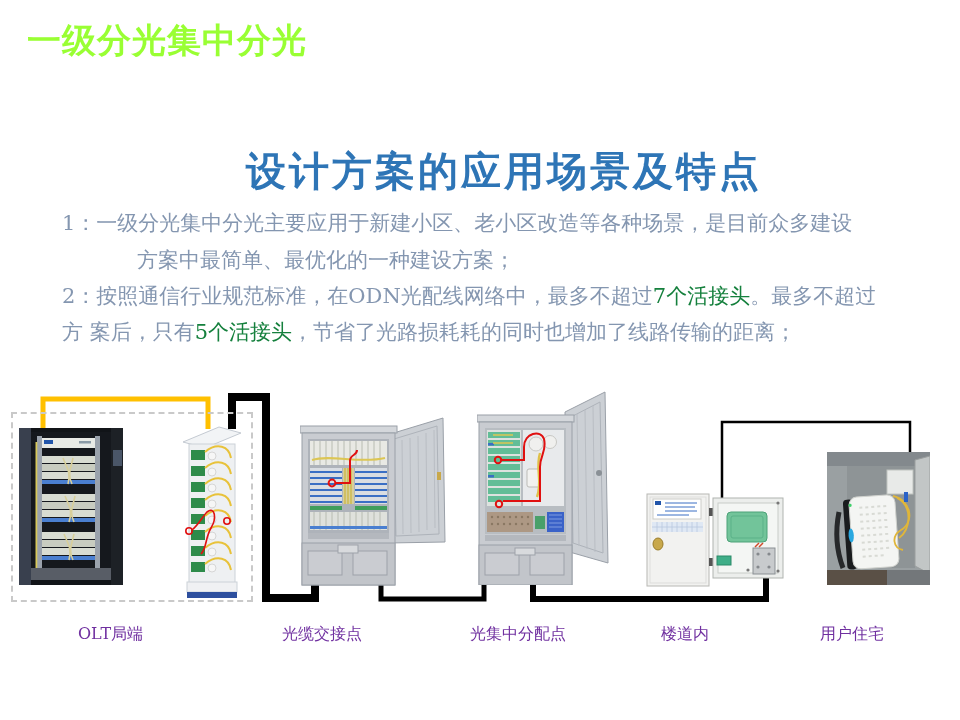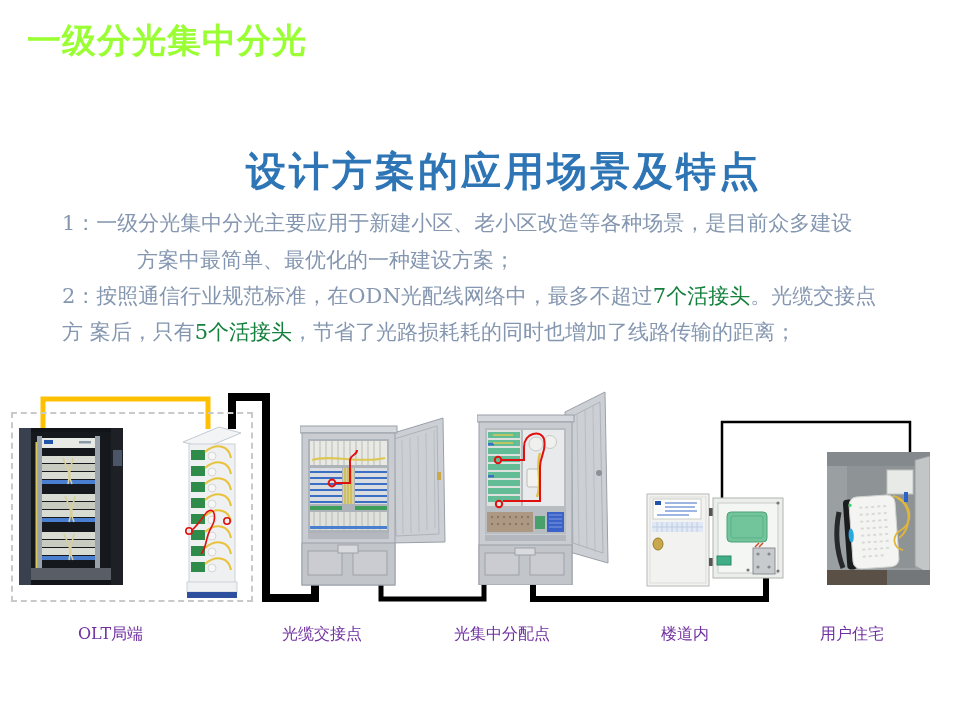--- a/index.html
+++ b/index.html
@@ -22,36 +22,36 @@
   .em{color:#15803d;}
   
   .layer{position:absolute;left:0;top:0;width:960px;height:720px;pointer-events:none;}
   .dashed-box{position:absolute;left:11px;top:412px;width:238px;height:186px;
               border:2px dashed #c9c9c9;}
   .node{position:absolute;}
   .diag-label{position:absolute;top:624px;height:26px;font-family:"DejaVu Serif","Liberation Serif",serif;
               font-size:16px;color:#7030A0;text-align:left;white-space:nowrap;}
   .lbl0{left:78px;width:104px;}
   .lbl1{left:282px;width:120px;}
-  .lbl2{left:454px;width:140px;font-family:Liberation Serif, serif;}
+  .lbl2{left:470px;width:140px;font-family:Liberation Serif, serif;}
   .lbl3{left:661px;width:100px;}
   .lbl4{left:820px;width:100px;}
 </style>
 </head>
 <body>
 
 <div id="slide">
 
   <div class="slide-title">一级分光集中分光</div>
   <div class="heading">设计方案的应用场景及特点</div>
 
   <div class="body-text">
     <div class="bline l1"><span>1：一级分光集中分光主要应用于新建小区、老小区改造等各种场景，是目前众多建设</span></div>
     <div class="bline l2"><span>方案中最简单、最优化的一种建设方案；</span></div>
-    <div class="bline l3"><span>2：按照通信行业规范标准，在ODN光配线网络中，最多不超过</span><span class="em">7个活接头</span><span>。光缆交接点</span></div>
+    <div class="bline l3"><span>2：按照通信行业规范标准，在ODN光配线网络中，最多不超过</span><span class="em">7个活接头</span><span>。最多不超过</span></div>
     <div class="bline l4"><span>方 案后，只有</span><span class="em">5个活接头</span><span>，节省了光路损耗耗的同时也增加了线路传输的距离；</span></div>
   </div>
 
   <svg class="layer" viewBox="0 0 960 720">
     <polyline points="43,430 43,399 208,399 208,429" fill="none" stroke="#FFC000" stroke-width="5"></polyline>
     <polyline points="232,429 232,397 266,397 266,598 315,598 315,583" fill="none" stroke="#000000" stroke-width="8"></polyline>
     <polyline points="381,584 381,599 484,599 484,584" fill="none" stroke="#000000" stroke-width="5"></polyline>
     <polyline points="533,584 533,599 766,599 766,573" fill="none" stroke="#000000" stroke-width="6"></polyline>
     <polyline points="722,504 722,422 910,422 910,452" fill="none" stroke="#000000" stroke-width="2.5"></polyline>
   </svg>

